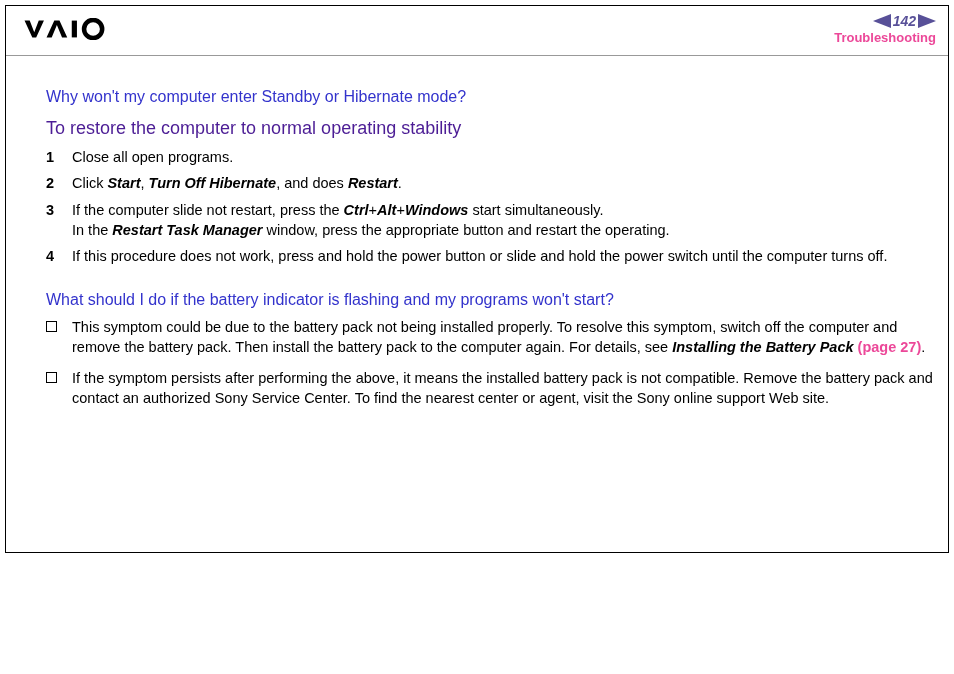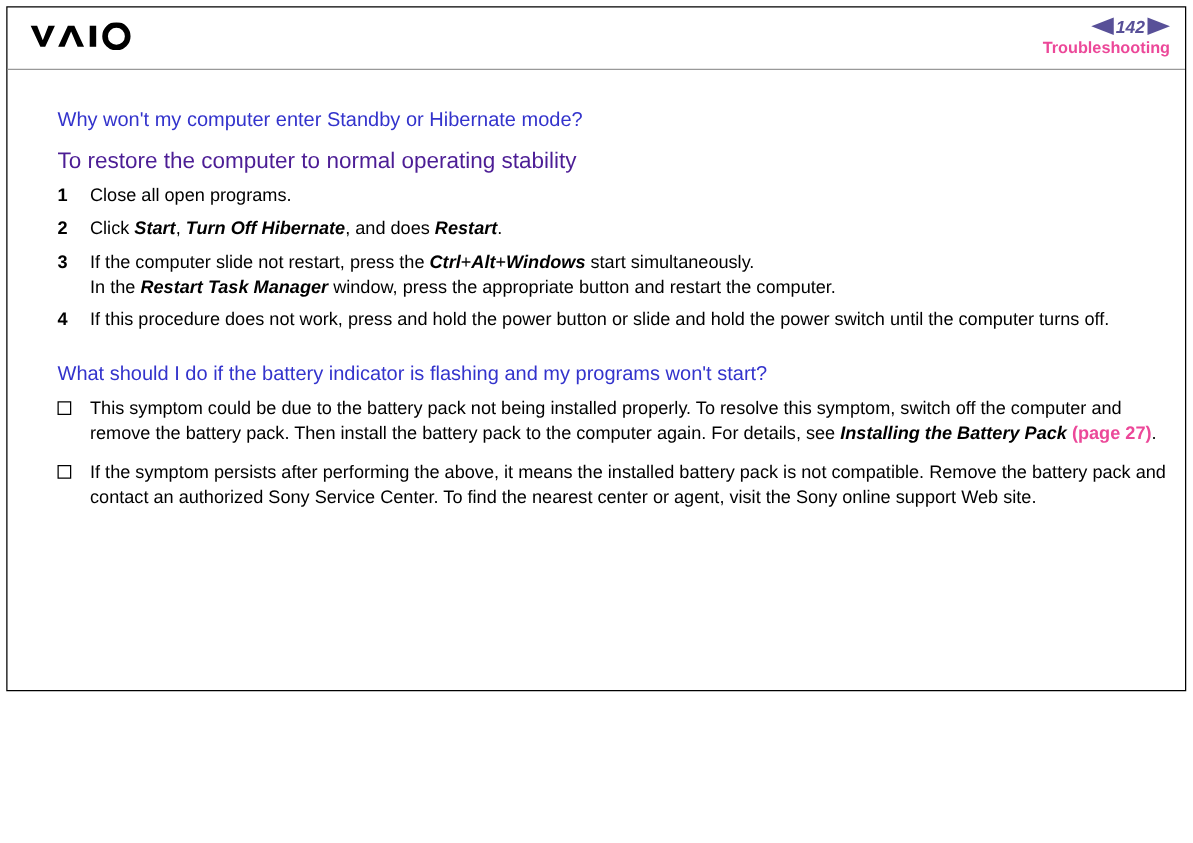--- a/index.html
+++ b/index.html
@@ -158,21 +158,21 @@
       <li>
         <span class="step-num">2</span>
         <span class="step-body">
           <span>Click </span><span class="b">Start</span><span>, </span><span class="b">Turn Off Hibernate</span><span>, and does </span><span class="b">Restart</span><span>.</span>
         </span>
       </li>
       <li>
         <span class="step-num">3</span>
         <span class="step-body">
           <span>If the computer slide not restart, press the </span><span class="b">Ctrl</span><span>+</span><span class="b">Alt</span><span>+</span><span class="b">Windows</span><span> start simultaneously.</span><br>
-          <span>In the </span><span class="b">Restart Task Manager</span><span> window, press the appropriate button and restart the computer.</span>
+          <span>In the </span><span class="b">Restart Task Manager</span><span> window, press the appropriate button and restart the operating.</span>
         </span>
       </li>
       <li>
         <span class="step-num">4</span>
         <span class="step-body">If this procedure does not work, press and hold the power button or slide and hold the power switch until the computer turns off.</span>
       </li>
     </ul>
 
     <h2 class="q-heading">What should I do if the battery indicator is flashing and my programs won't start?</h2>
 

